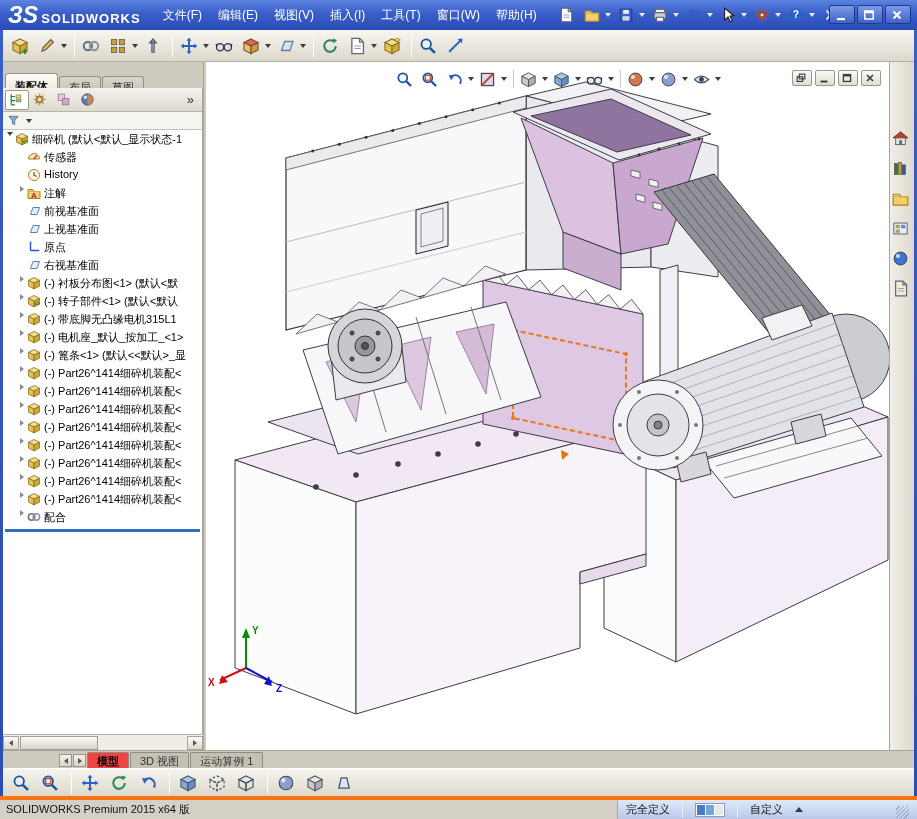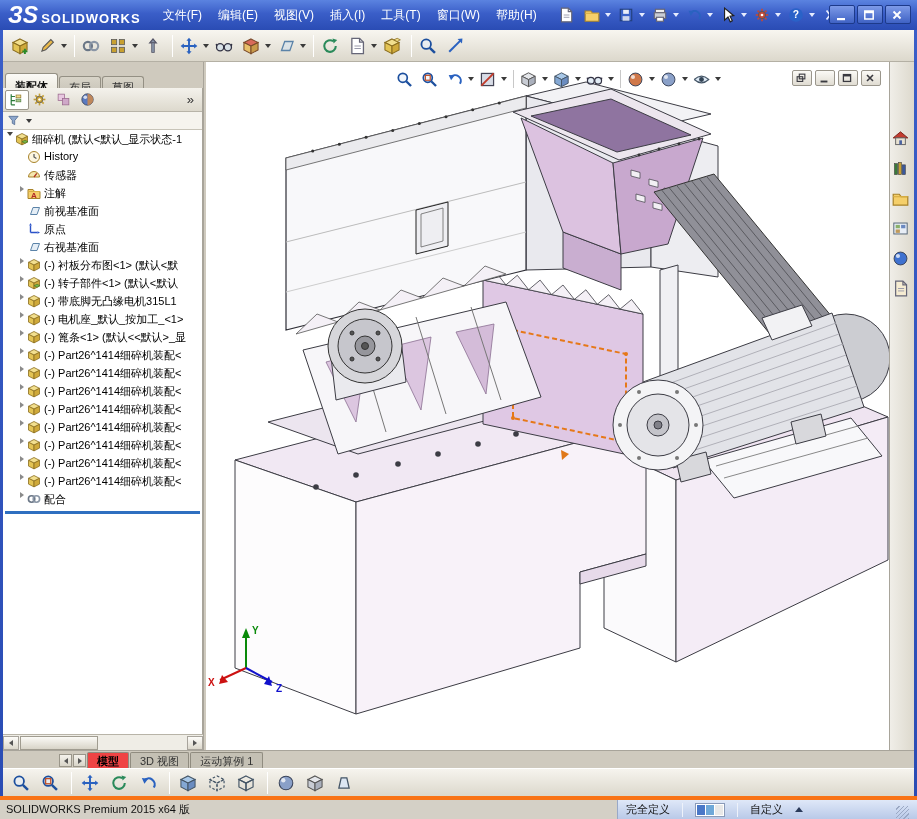--- a/index.html
+++ b/index.html
@@ -440,35 +440,35 @@
             <polygon points="12.5,4.3 7,7.1 7,12.9 12.5,10.1" fill="#cfa93a" stroke="#8a6d1f" stroke-width=".8"></polygon>
             <polygon points="10,8.2 13,9.7 10,11.2 7,9.7" fill="#7ab648" stroke="#3e7020" stroke-width=".6"></polygon>
           </svg>
         </span>
         <span class="tlabel">细碎机 (默认&lt;默认_显示状态-1</span>
       </div>
       <div class="trow child">
         <span class="caret-box"></span>
         <span class="icw">
           <svg width="14" height="14" viewBox="0 0 14 14" xmlns="http://www.w3.org/2000/svg">
+            <path d="M1.5 9a5.5 5.5 0 0 1 11 0z" fill="#f5e7b0" stroke="#a8832a"></path>
+            <line x1="7" y1="9" x2="9.8" y2="5.4" stroke="#b03020" stroke-width="1.3"></line>
+          </svg>
+        </span>
+        <span class="tlabel">传感器</span>
+      </div>
+      <div class="trow child">
+        <span class="caret-box"></span>
+        <span class="icw">
+          <svg width="14" height="14" viewBox="0 0 14 14" xmlns="http://www.w3.org/2000/svg">
             <circle cx="7" cy="7" r="5.5" fill="#fdf6e0" stroke="#a8832a"></circle>
             <path d="M7 4v3l2.4 1.6" fill="none" stroke="#555" stroke-width="1.2"></path>
           </svg>
         </span>
         <span class="tlabel">History</span>
-      </div>
-      <div class="trow child">
-        <span class="caret-box"></span>
-        <span class="icw">
-          <svg width="14" height="14" viewBox="0 0 14 14" xmlns="http://www.w3.org/2000/svg">
-            <path d="M1.5 9a5.5 5.5 0 0 1 11 0z" fill="#f5e7b0" stroke="#a8832a"></path>
-            <line x1="7" y1="9" x2="9.8" y2="5.4" stroke="#b03020" stroke-width="1.3"></line>
-          </svg>
-        </span>
-        <span class="tlabel">传感器</span>
       </div>
       <div class="trow child">
         <span class="caret-box">
           <span class="caret-r"></span>
         </span>
         <span class="icw">
           <svg width="14" height="14" viewBox="0 0 14 14" xmlns="http://www.w3.org/2000/svg">
             <path d="M1 3.5h5l1.5 2H13v7H1z" fill="#f5cf6a" stroke="#a8832a"></path>
             <path d="M1 5.5h12" stroke="#d9af45"></path>
             <text x="7" y="11.5" font-size="8" font-weight="bold" text-anchor="middle" fill="#b02828" font-family="Liberation Sans,sans-serif">A</text>
@@ -477,20 +477,29 @@
         <span class="tlabel">注解</span>
       </div>
       <div class="trow child">
         <span class="caret-box"></span>
         <span class="icw">
           <svg width="14" height="14" viewBox="0 0 14 14" xmlns="http://www.w3.org/2000/svg">
             <polygon points="3.5,10.5 6,3.5 12.5,3.5 10,10.5" fill="#cfe0ef" fill-opacity=".55" stroke="#5b83a8"></polygon>
           </svg>
         </span>
         <span class="tlabel">前视基准面</span>
+      </div>
+      <div class="trow child">
+        <span class="caret-box"></span>
+        <span class="icw">
+          <svg width="14" height="14" viewBox="0 0 14 14" xmlns="http://www.w3.org/2000/svg">
+            <polygon points="3.5,10.5 6,3.5 12.5,3.5 10,10.5" fill="#cfe0ef" fill-opacity=".55" stroke="#5b83a8"></polygon>
+          </svg>
+        </span>
+        <span class="tlabel">上视基准面</span>
       </div>
       <div class="trow child">
         <span class="caret-box"></span>
         <span class="icw">
           <svg width="14" height="14" viewBox="0 0 14 14" xmlns="http://www.w3.org/2000/svg">
             <path d="M3.5 10.5h7M3.5 10.5v-7" stroke="#2a52c8" stroke-width="1.4" fill="none"></path>
             <polygon points="10.5,9.2 10.5,11.8 13,10.5" fill="#2a52c8"></polygon>
             <polygon points="2.2,3.5 4.8,3.5 3.5,1" fill="#2a52c8"></polygon>
           </svg>
         </span>

